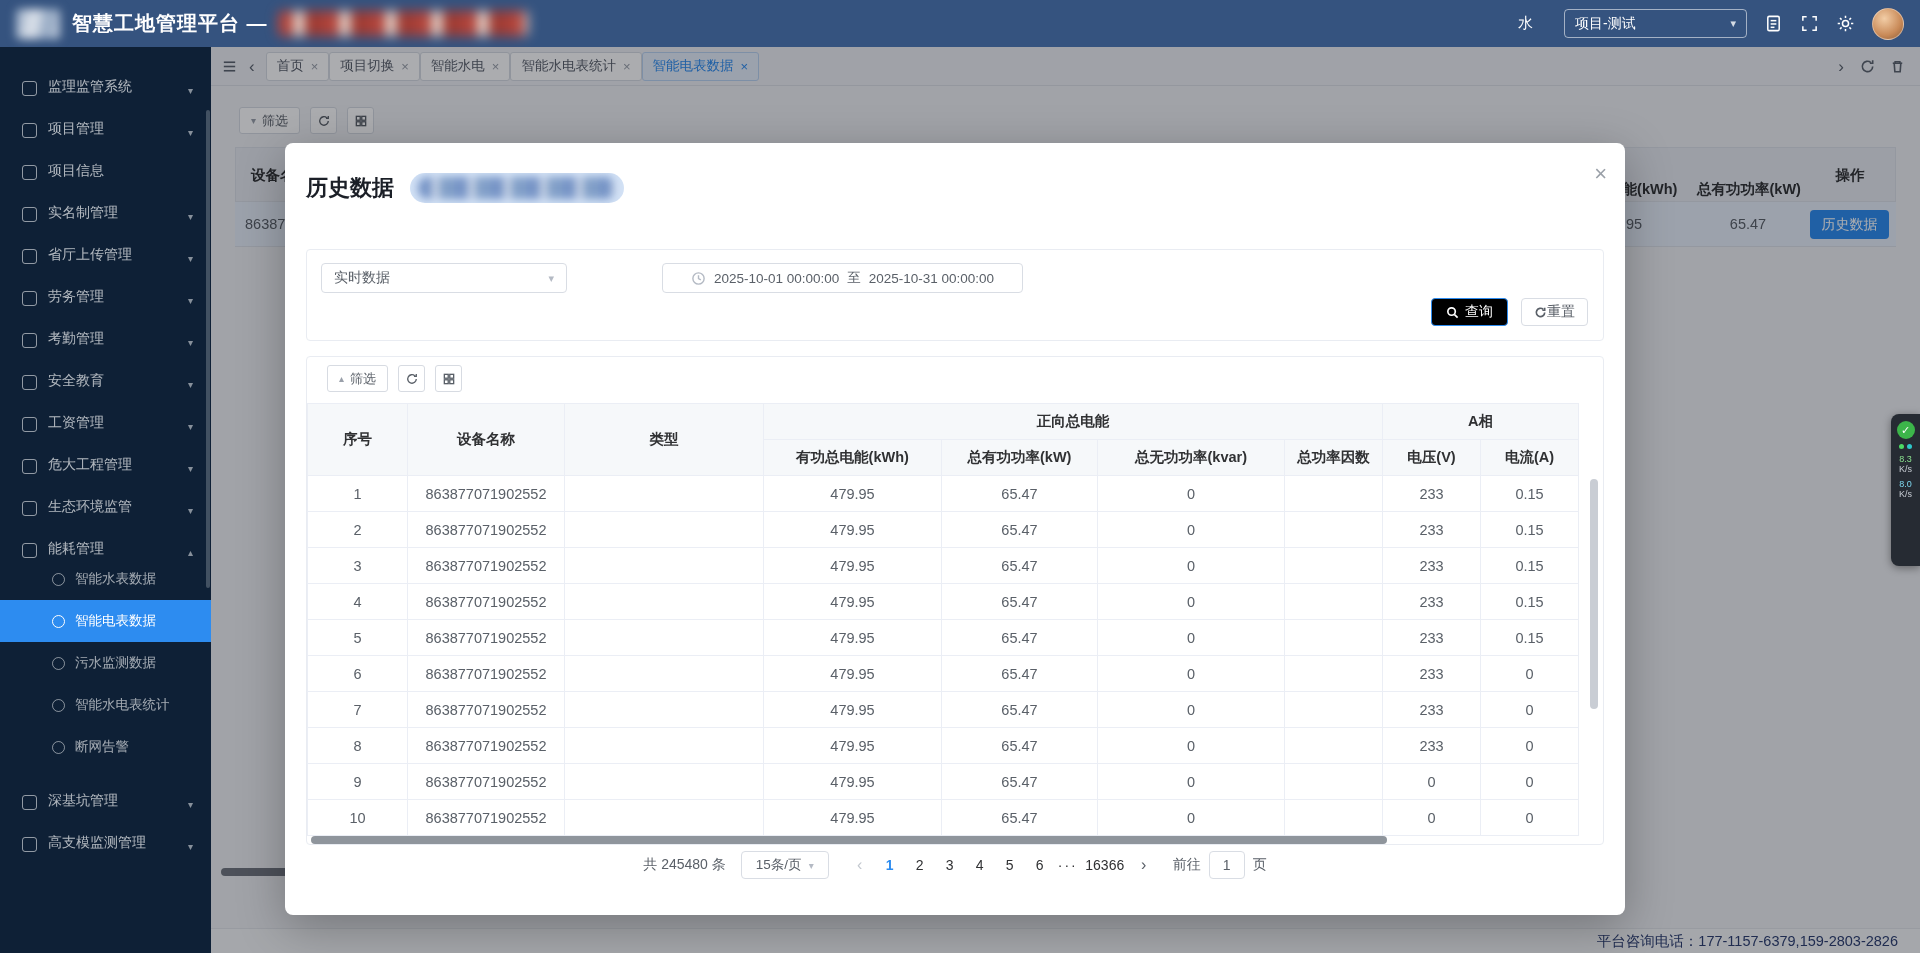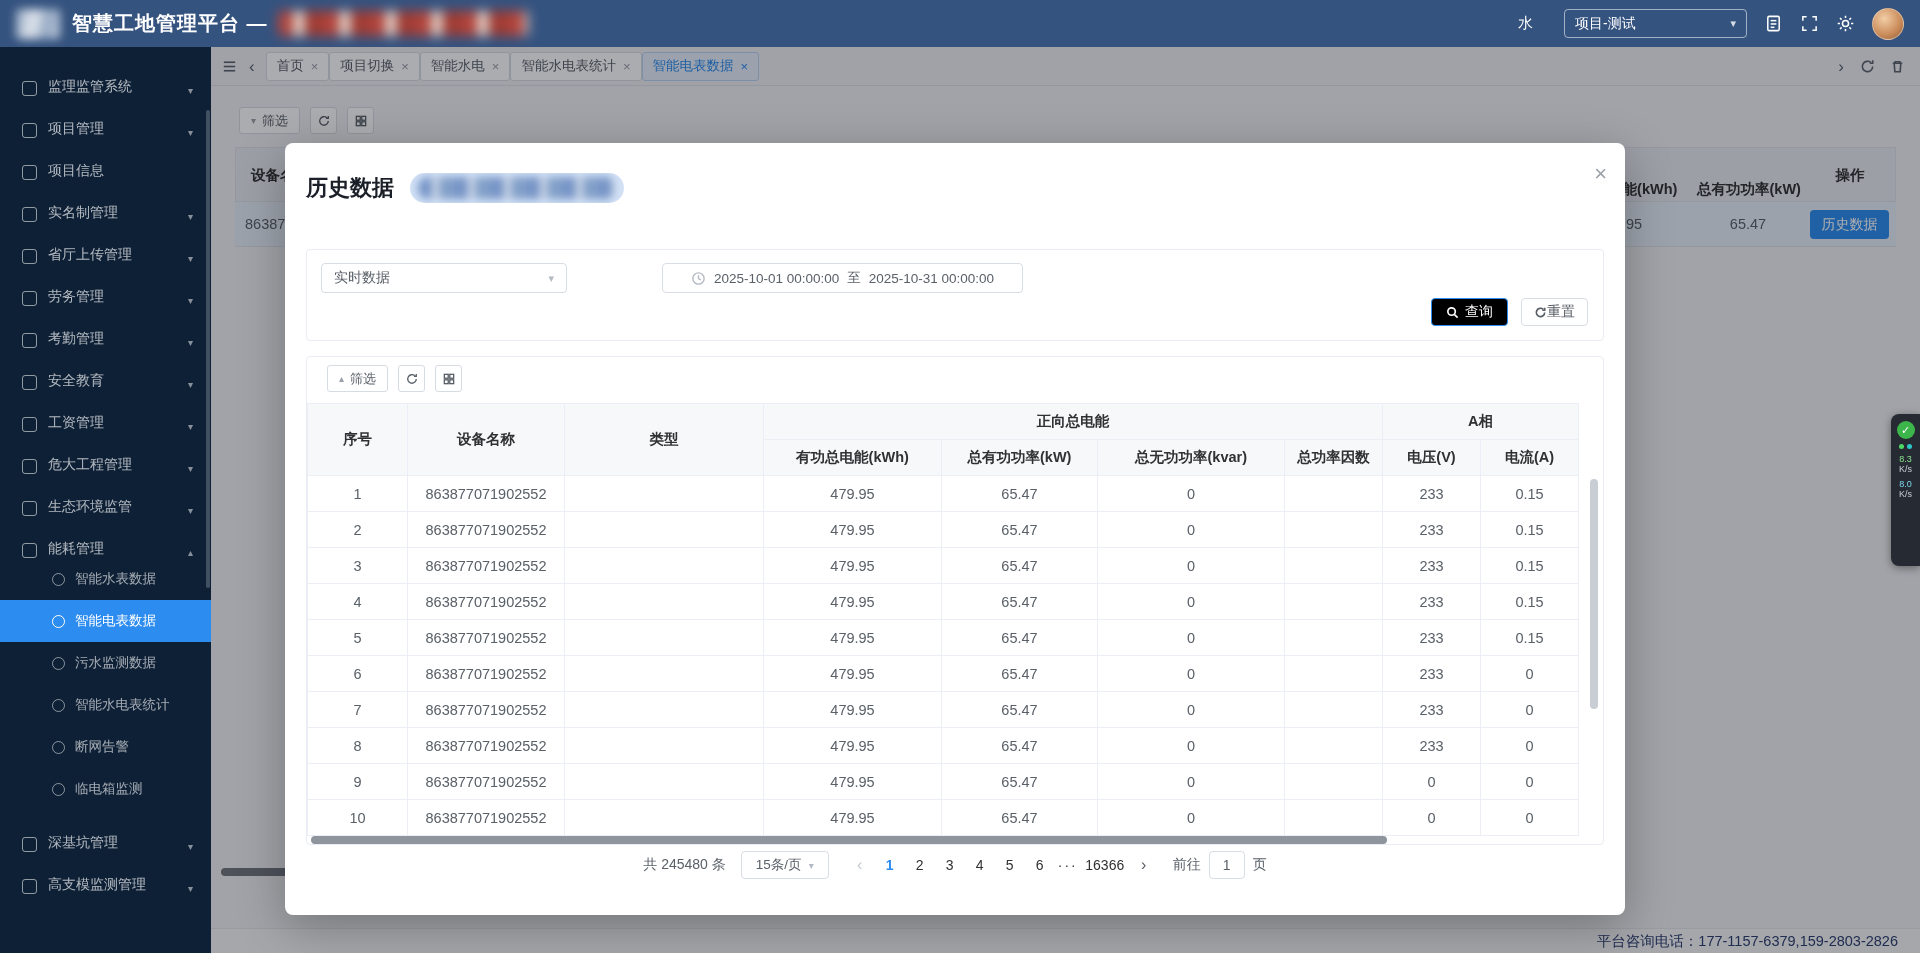--- a/index.html
+++ b/index.html
@@ -229,24 +229,20 @@
           <span class="smi-label">污水监测数据</span>
         </div>
         <div class="submenu-item">
           <span class="smi-icon"></span>
           <span class="smi-label">智能水电表统计</span>
         </div>
         <div class="submenu-item">
           <span class="smi-icon"></span>
           <span class="smi-label">断网告警</span>
         </div>
-        <div class="submenu-item">
-          <span class="smi-icon"></span>
-          <span class="smi-label">临电箱监测</span>
-        </div>
         <div class="menu-item">
           <span class="mi-icon"></span>
           <span class="mi-label">深基坑管理</span>
           <span class="mi-chevron">▾</span>
         </div>
         <div class="menu-item">
           <span class="mi-icon"></span>
           <span class="mi-label">高支模监测管理</span>
           <span class="mi-chevron">▾</span>
         </div>

